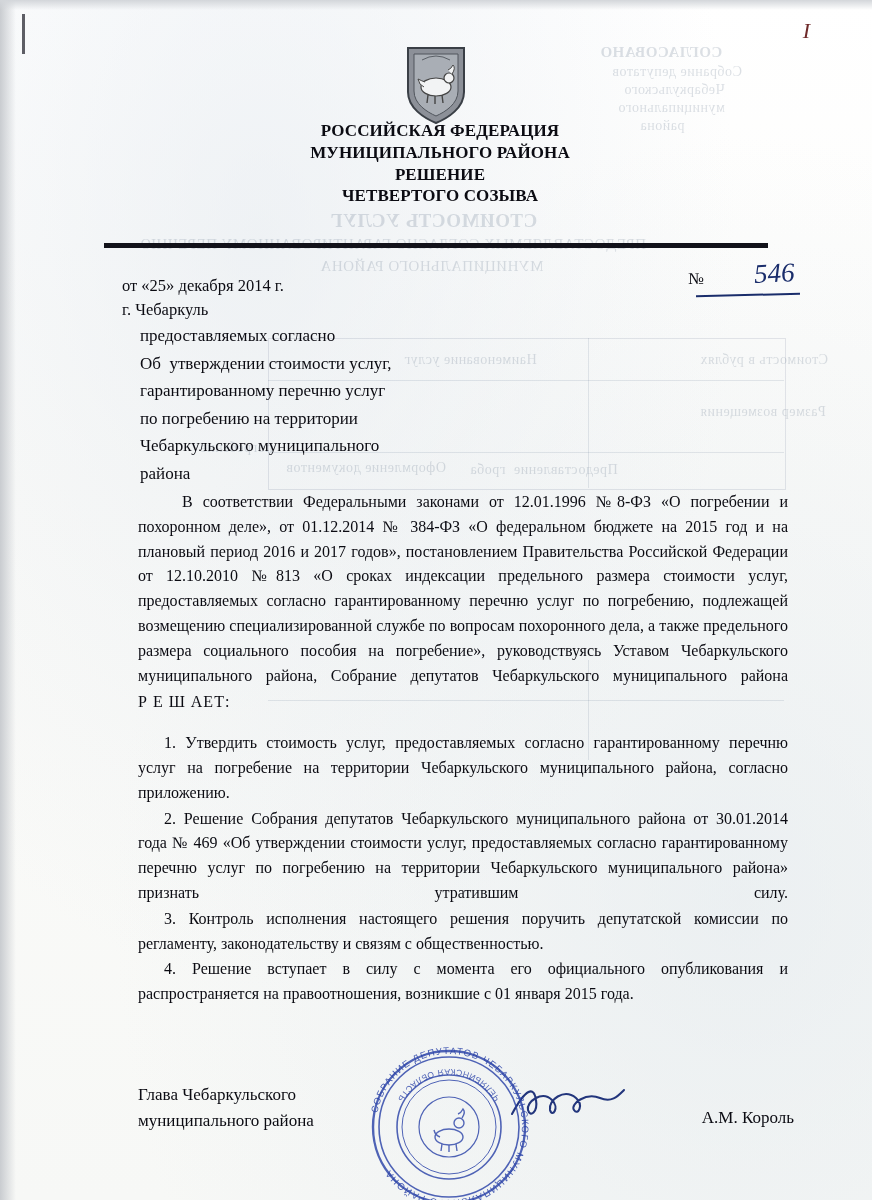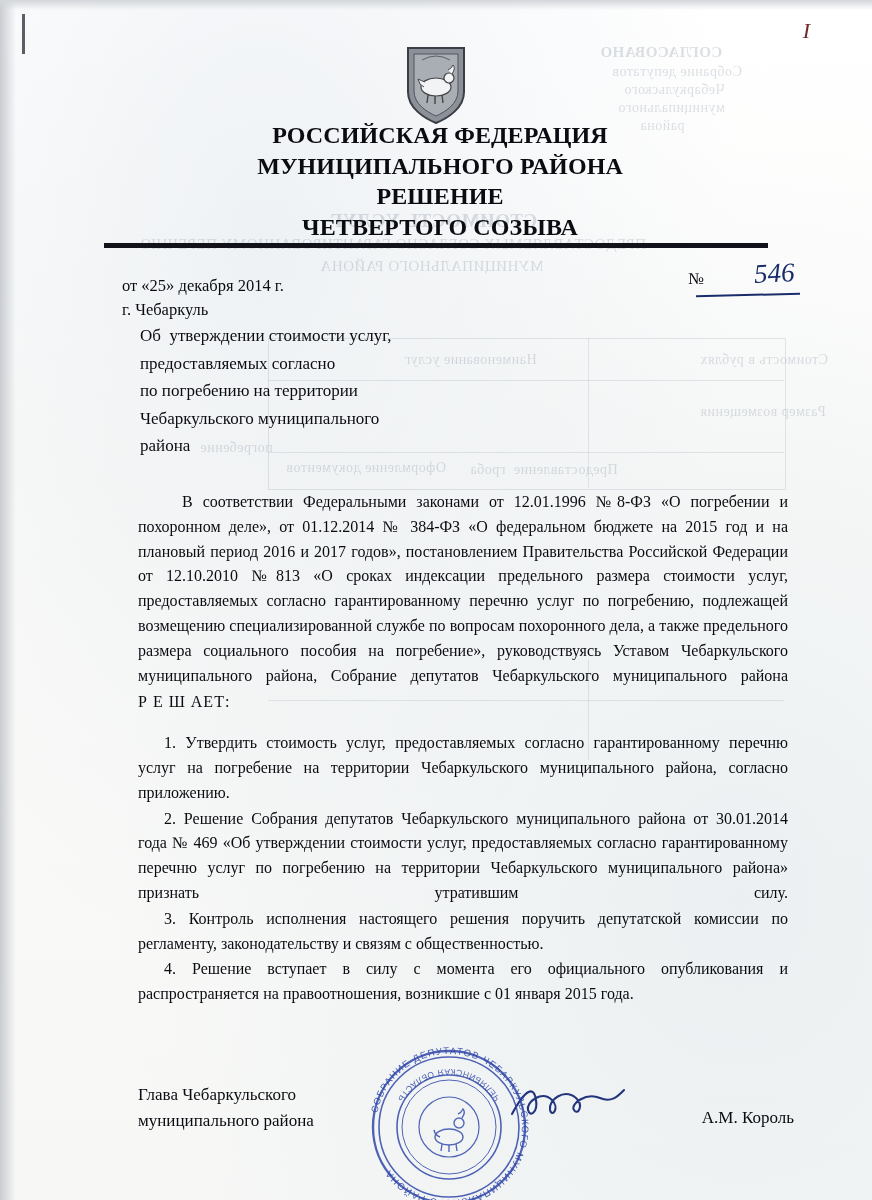--- a/index.html
+++ b/index.html
@@ -69,21 +69,21 @@
     top: 42px;
     width: 64px;
     height: 84px;
   }
   .header-block {
     position: absolute;
     left: 8px; right: 0;
     top: 120px;
     text-align: center;
     font-weight: bold;
-    font-size: 24px;
+    font-size: 17px;
     line-height: 1.28;
     letter-spacing: .1px;
   }
   .header-block div { white-space: pre; }
 
   .rule {
     position: absolute;
     left: 104px;
     right: 104px;
     top: 243px;
@@ -254,22 +254,23 @@
 
   <div class="date-line">
     <div>от «25» декабря 2014 г.</div>
     <div>г. Чебаркуль</div>
   </div>
   <div class="num-label">№</div>
   <div class="num-value">546</div>
   <div class="num-underline"></div>
 
   <div class="subject">
+    <div>предоставляемых согласно</div>
     <div>Об  утверждении стоимости услуг,</div>
-    <div>предоставляемых согласно</div>
+    <div>гарантированному перечню услуг</div>
     <div>по погребению на территории</div>
     <div>Чебаркульского муниципального</div>
     <div>района</div>
   </div>
 
   <div class="body">
     <p class="indent p-justify">В   соответствии    Федеральными законами   от 12.01.1996 №8-ФЗ «О  погребении  и  похоронном  деле»,  от  01.12.2014    №  384-ФЗ  «О федеральном  бюджете  на  2015   год  и  на  плановый  период  2016  и  2017 годов»,   постановлением  Правительства  Российской  Федерации  от 12.10.2010 №813  «О  сроках  индексации  предельного  размера  стоимости  услуг, предоставляемых согласно гарантированному перечню услуг по погребению, подлежащей    возмещению    специализированной    службе    по    вопросам похоронного  дела,  а  также  предельного  размера  социального  пособия  на погребение»,    руководствуясь  Уставом  Чебаркульского  муниципального района, Собрание  депутатов  Чебаркульского  муниципального  района</p>
     <p class="reshaet">Р Е Ш АЕТ:</p>
     <div class="items">
       <p class="p-justify">1. Утвердить       стоимость     услуг,   предоставляемых       согласно гарантированному     перечню     услуг     на     погребение     на     территории Чебаркульского муниципального района, согласно приложению.</p>

